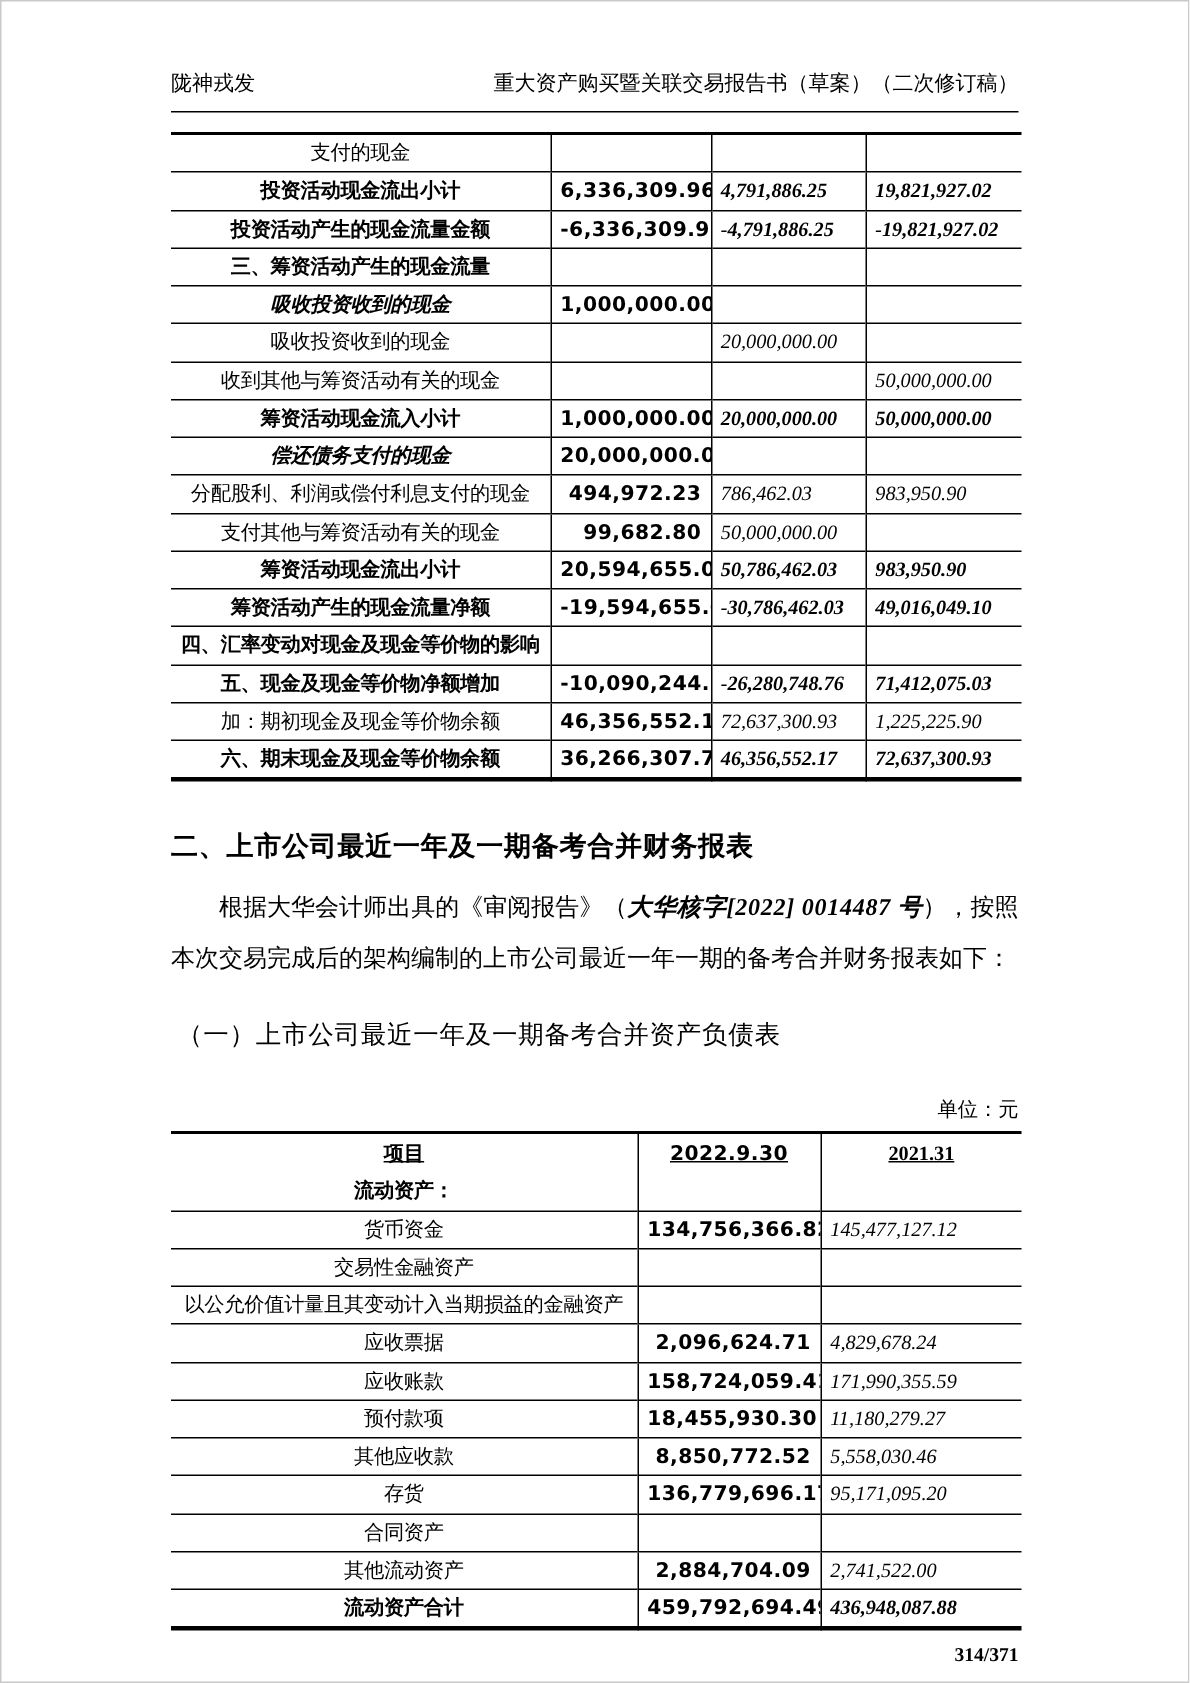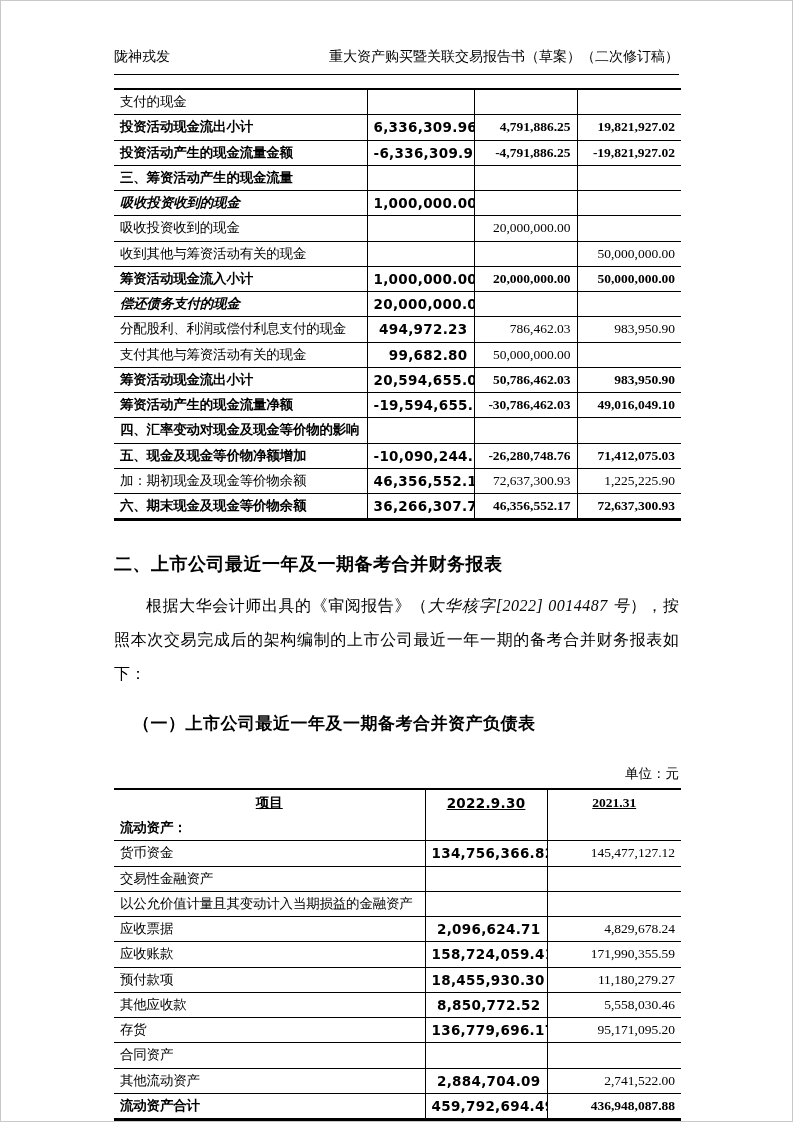--- a/index.html
+++ b/index.html
@@ -24,39 +24,39 @@
             border-top:2px solid #000;border-bottom:3px solid #000;}
   table.fin td, table.fin th{
     border-top:1px solid #000;
     padding:2px 6px;
     font-size:13.5px;line-height:1.5;
     vertical-align:middle;
     overflow:hidden;
   }
   table.fin tr:first-child td, table.fin tr:first-child th{border-top:none;}
   table.fin td + td, table.fin th + th{border-left:1.2px solid #000;}
-  td.lbl{padding-left:5px;white-space:nowrap;letter-spacing:-0.2px;}
+  td.lbl{padding-left:5px;white-space:nowrap;letter-spacing:-0.2px;text-align:center;}
   .lbl-n{font-family:"Liberation Serif","DejaVu Serif",serif;font-weight:normal;}
   .lbl-b{font-family:"Liberation Sans","DejaVu Sans",sans-serif;font-weight:bold;}
   .lbl-bi{font-family:"Liberation Serif","DejaVu Serif",serif;font-weight:bold;font-style:italic;}
   td.v1{font-family:"DejaVu Sans","Liberation Sans",sans-serif;font-weight:bold;
         text-align:right;letter-spacing:0.3px;font-size:13px;}
-  td.vser{font-family:"Liberation Serif","DejaVu Serif",serif;text-align:right;}
+  td.vser{font-family:"Liberation Serif","DejaVu Serif",serif;font-style:italic;}
   td.vser.vb{font-weight:bold;}
   
   .cash-wrap{margin-top:13px;}
   
   .h2{margin-top:30px;font-family:"Liberation Sans","DejaVu Sans",sans-serif;
       font-weight:bold;font-size:18px;line-height:26px;letter-spacing:0.5px;}
   .para{margin-top:12px;font-size:16px;line-height:2.12;text-align:justify;
         text-indent:2em;}
-  .para .bold-seg{font-weight:normal;font-style:italic;letter-spacing:0.5px;}
-  .h3{margin-top:22px;margin-left:19px;
+  .para .bold-seg{font-weight:bold;font-style:italic;letter-spacing:0.5px;}
+  .h3{margin-top:22px;margin-left:4px;
       font-family:"Liberation Sans","DejaVu Sans",sans-serif;
-      font-weight:bold;font-size:17px;line-height:22px;letter-spacing:0.5px;}
+      font-weight:normal;font-size:17px;line-height:22px;letter-spacing:0.5px;}
   .unit{margin-top:30px;text-align:right;font-size:13.5px;line-height:18px;}
   
   .bs-wrap{margin-top:5px;}
   table.fin th{font-weight:bold;text-align:center;padding:3px 6px;text-decoration:underline;}
   th.th-item{font-family:"Liberation Sans","DejaVu Sans",sans-serif;}
   th.th-d1{font-family:"DejaVu Sans","Liberation Sans",sans-serif;letter-spacing:0.3px;}
   th.th-d2{font-family:"Liberation Serif","DejaVu Serif",serif;}
   
   .footer{margin-top:8px;text-align:right;font-size:13px;font-weight:bold;
           font-family:"Liberation Serif","DejaVu Serif",serif;}

